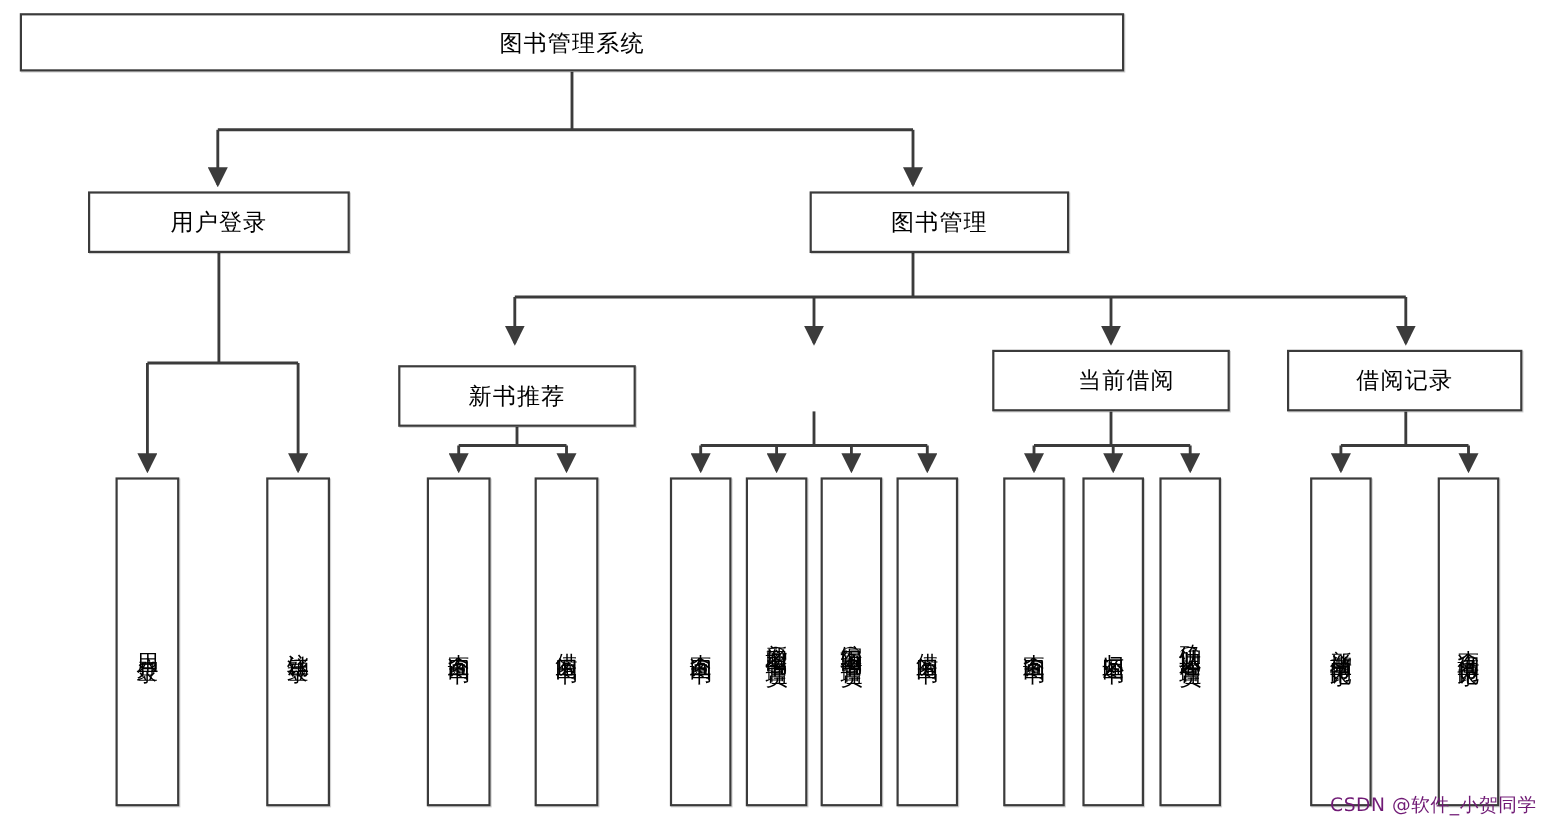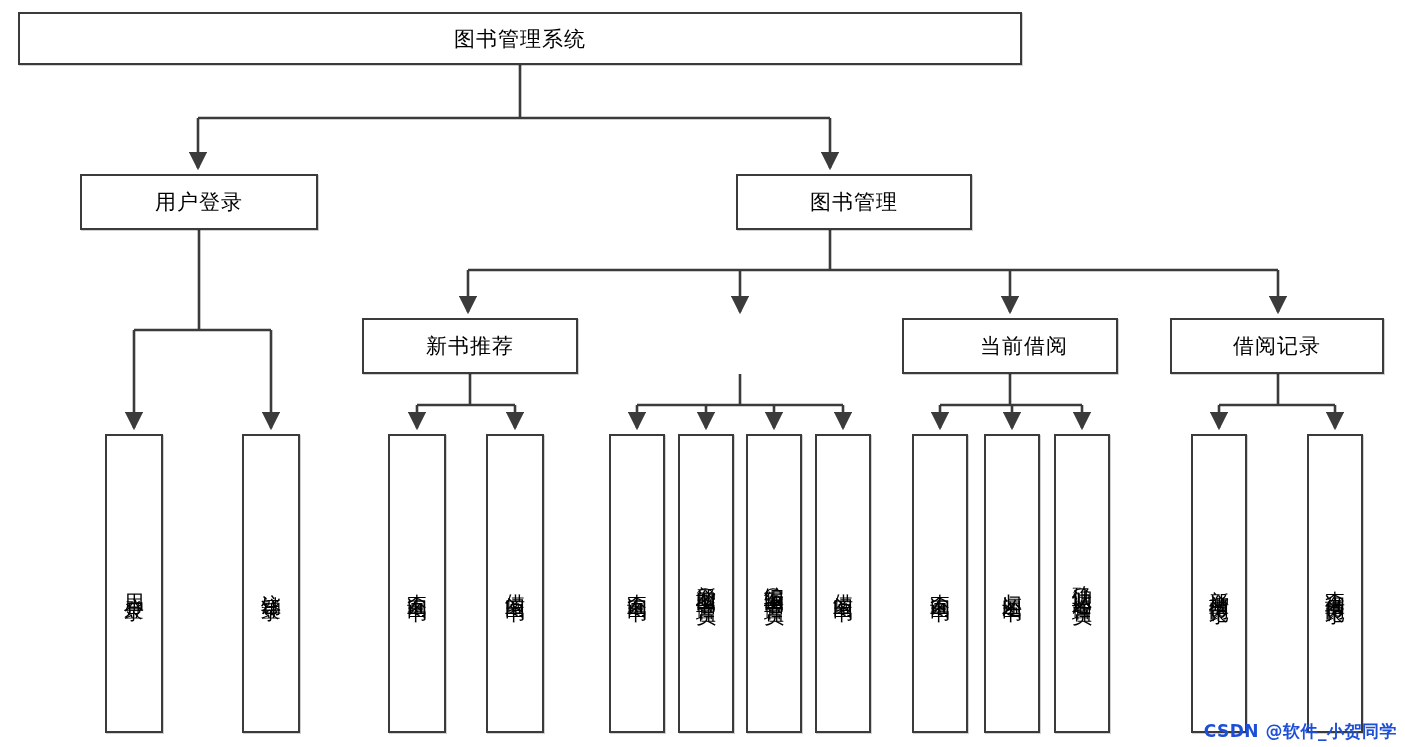--- a/index.html
+++ b/index.html
@@ -53,25 +53,24 @@
     white-space: nowrap;
   }
   .node .label {
     display: block;
   }
   #watermark {
     position: absolute;
     right: 8px;
     bottom: 4px;
     font-size: 17px;
-    color: #1d4ed8;
+    color: #701a75;
     letter-spacing: 0.5px;
     white-space: nowrap;
     user-select: none;
-    font-weight: bold;
   }
 </style>
 </head>
 <body>
 
 <div id="canvas">
 
   <svg id="edges" viewBox="0 0 1405 747" xmlns="http://www.w3.org/2000/svg">
     <defs>
       <marker id="arrow" viewBox="0 0 12 12" refX="10.5" refY="6" markerWidth="7" markerHeight="7" orient="auto-start-reverse">
@@ -127,21 +126,21 @@
     <span class="label">图书管理系统</span>
   </div>
 
   <div class="node horiz" style="left:80px; top:174px; width:238px; height:56px;">
     <span class="label">用户登录</span>
   </div>
   <div class="node horiz" style="left:712px; top:174px; width:236px; height:56px;margin-left:24px;">
     <span class="label">图书管理</span>
   </div>
 
-  <div class="node horiz" style="left:362px; top:318px; width:216px; height:56px;">
+  <div class="node horiz" style="left:362px; top:332px; width:216px; height:56px;">
     <span class="label">新书推荐</span>
   </div>
   <div class="node horiz" style="left:902px; top:318px; width:216px; height:56px;padding-left:28px;">
     <span class="label">当前借阅</span>
   </div>
   <div class="node horiz" style="left:1170px; top:318px; width:214px; height:56px;">
     <span class="label">借阅记录</span>
   </div>
 
   <div class="node vert" style="left:105px; top:434px; width:58px; height:299px;">

